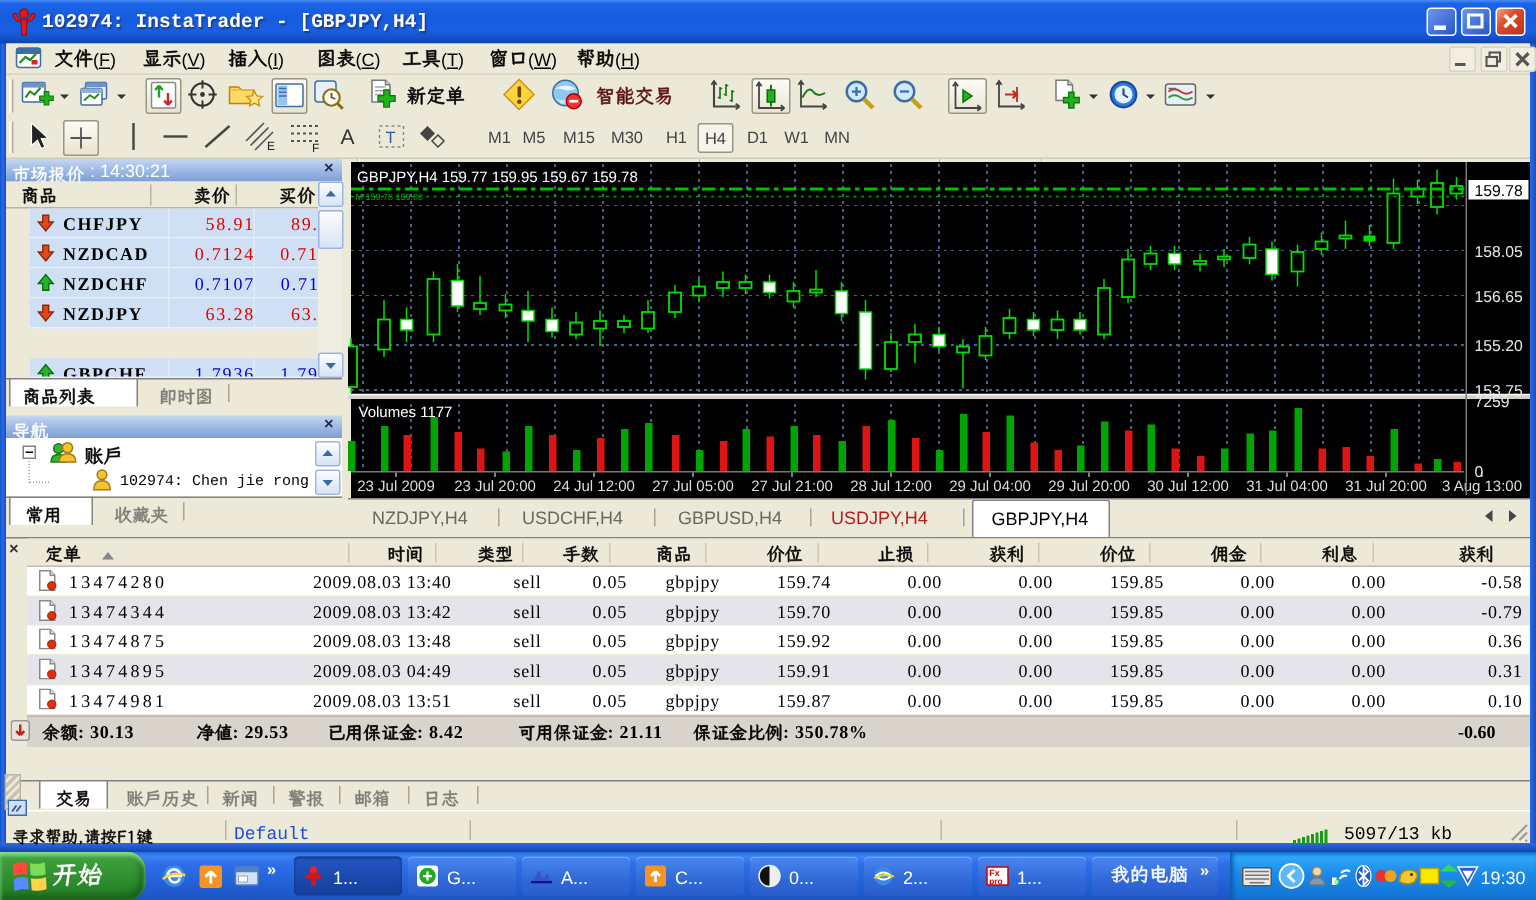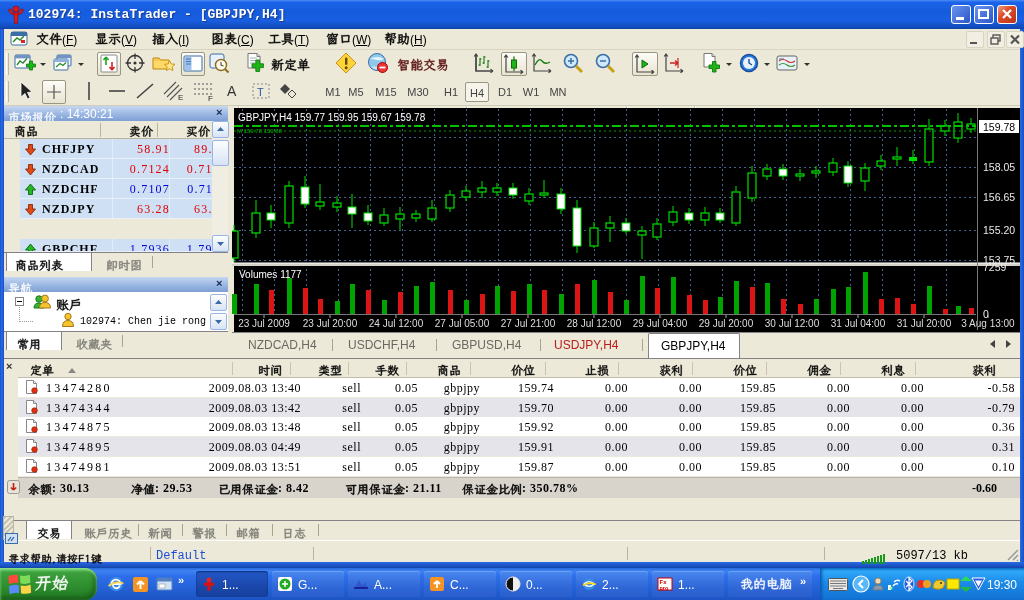--- a/index.html
+++ b/index.html
@@ -617,21 +617,21 @@
       <text x="983" y="171" font-family="Liberation Sans" font-size="10.5" fill="#e8e8e8">158.05</text>
       <text x="983" y="201" font-family="Liberation Sans" font-size="10.5" fill="#e8e8e8">156.65</text>
       <text x="983" y="234" font-family="Liberation Sans" font-size="10.5" fill="#e8e8e8">155.20</text>
       <text x="983" y="264" font-family="Liberation Sans" font-size="10.5" fill="#e8e8e8">153.75</text>
       <text x="983" y="271" font-family="Liberation Sans" font-size="10.5" fill="#e8e8e8">7259</text>
       <text x="983" y="318" font-family="Liberation Sans" font-size="10.5" fill="#e8e8e8">0</text>
       <rect x="979" y="120" width="40" height="13" fill="#fff"></rect>
       <text x="983" y="130.5" font-family="Liberation Sans" font-size="10.5" fill="#000">159.78</text>
     </svg>
     <div class="abs" style="left:232px;top:332px;width:788px;height:26px;background:#ece9d8;border-top:1px solid #848284"></div>
-    <div class="abs" style="left:248px;top:338px;font:12px 'Liberation Sans';color:#6a6860">NZDCAD,H4</div>
+    <div class="abs" style="left:248px;top:338px;font:12px 'Liberation Sans';color:#6a6860">NZDJPY,H4</div>
     <div class="abs" style="left:348px;top:338px;font:12px 'Liberation Sans';color:#6a6860">USDCHF,H4</div>
     <div class="abs" style="left:452px;top:338px;font:12px 'Liberation Sans';color:#6a6860">GBPUSD,H4</div>
     <div class="abs" style="left:554px;top:338px;font:12px 'Liberation Sans';color:#b91c1c">USDJPY,H4</div>
     <div class="abs" style="left:332px;top:339px;width:1px;height:12px;background:#a8a490"></div>
     <div class="abs" style="left:436px;top:339px;width:1px;height:12px;background:#a8a490"></div>
     <div class="abs" style="left:540px;top:339px;width:1px;height:12px;background:#a8a490"></div>
     <div class="abs" style="left:642px;top:339px;width:1px;height:12px;background:#a8a490"></div>
     <div class="tab-act" style="left:648px;top:333px;width:92px;height:25px;padding:5px 0 0 12px;font:12px 'Liberation Sans';border-radius:2px 2px 0 0">GBPJPY,H4</div>
     <div class="abs" style="left:990px;top:340px;width:0;height:0;border-top:4px solid transparent;border-bottom:4px solid transparent;border-right:5px solid #444"></div>
     <div class="abs" style="left:1006px;top:340px;width:0;height:0;border-top:4px solid transparent;border-bottom:4px solid transparent;border-left:5px solid #444"></div>

